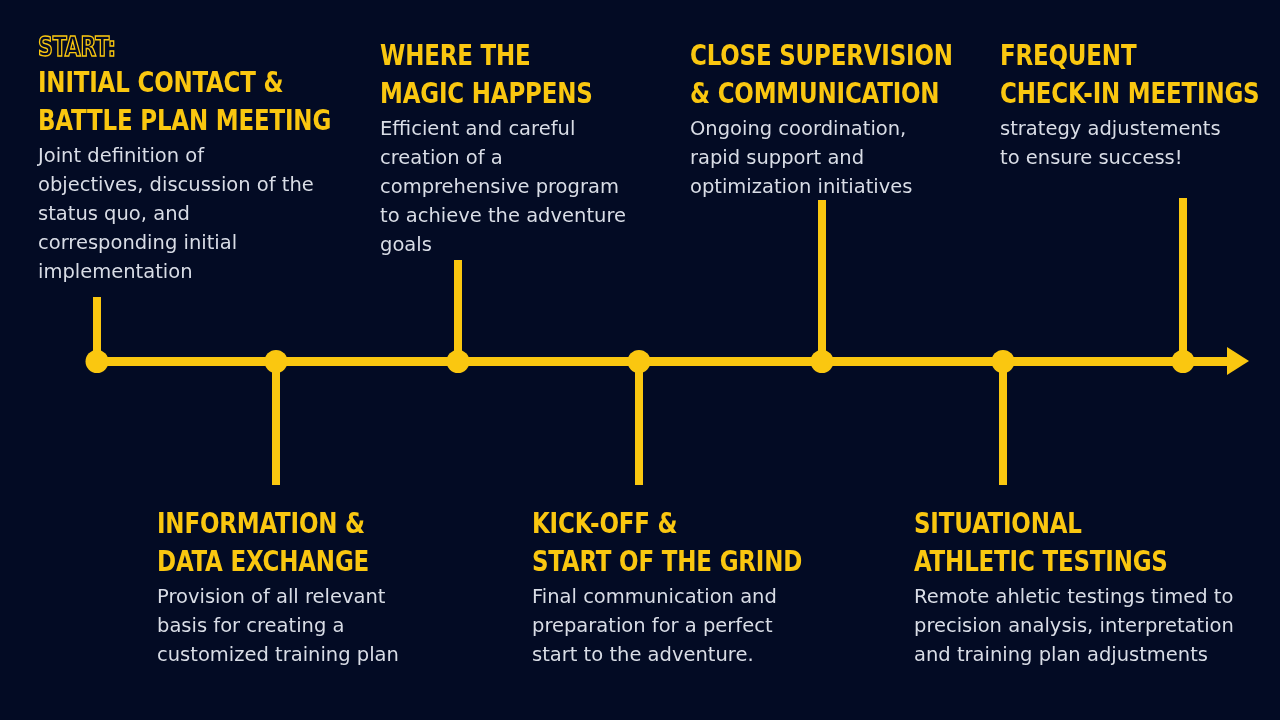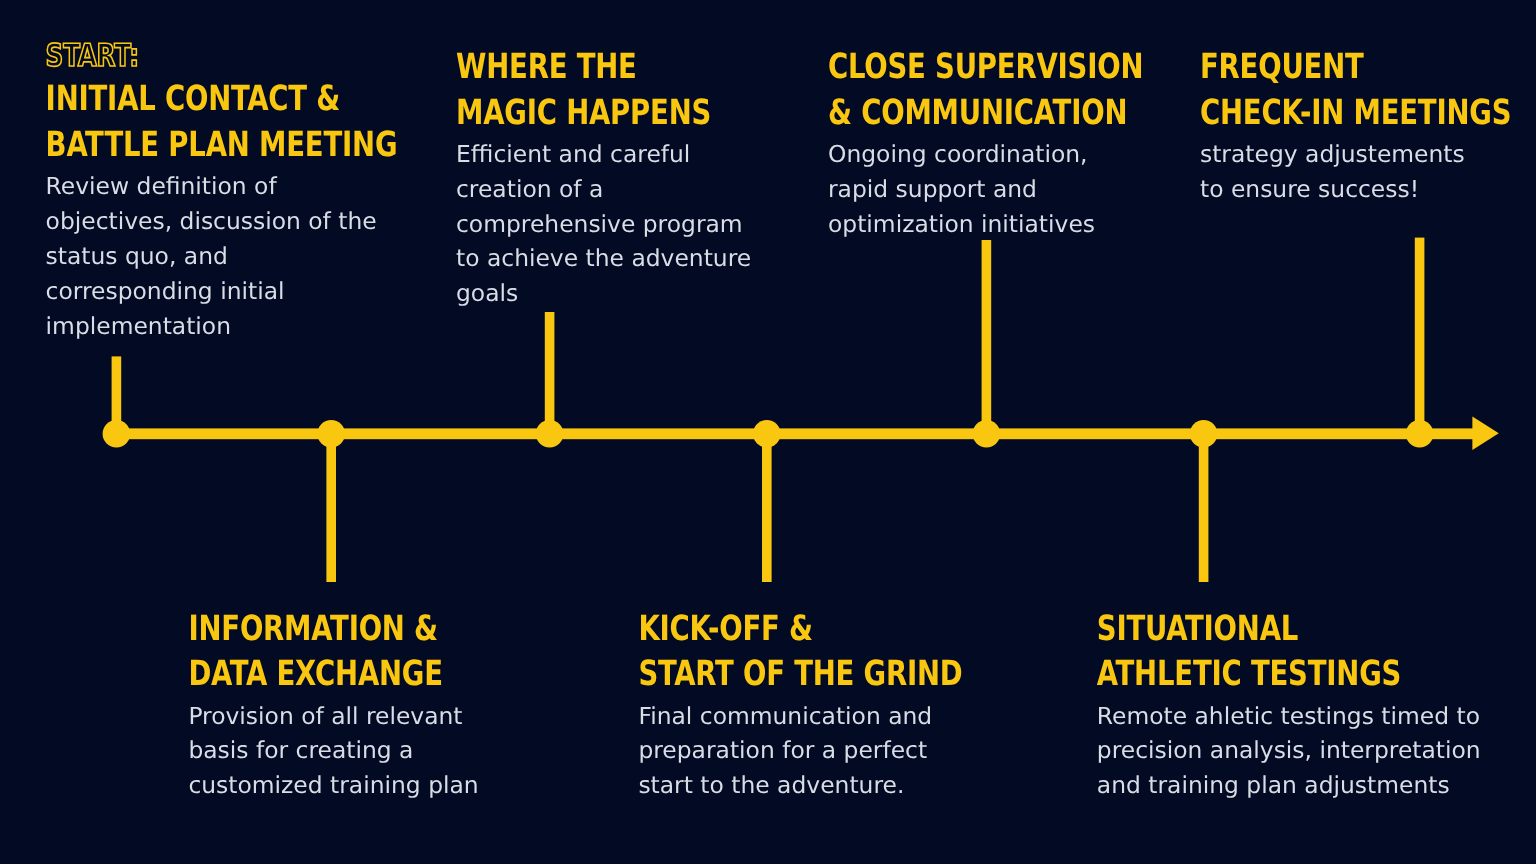--- a/index.html
+++ b/index.html
@@ -112,21 +112,21 @@
   <div class="stem" style="left:639px; top:361px; height:124px"></div>
   <div class="stem" style="left:822px; top:200px; height:161px"></div>
   <div class="stem" style="left:1003px;top:361px; height:124px"></div>
   <div class="stem" style="left:1183px;top:198px; height:163px"></div>
 
   <div class="entry" style="left:38px; top:32px; width:300px">
     <div class="head start-label">START:</div>
     <div class="head">INITIAL CONTACT &amp;</div>
     <div class="head">BATTLE PLAN MEETING</div>
     <div class="body">
-      <span class="ln">Review definition of</span>
+      <span class="ln">Joint definition of</span>
       <span class="ln">objectives, discussion  of the</span>
       <span class="ln">status quo, and</span>
       <span class="ln">corresponding  initial</span>
       <span class="ln">implementation</span>
     </div>
   </div>
 
   <div class="entry" style="left:380px; top:36px; width:270px">
     <div class="head">WHERE THE</div>
     <div class="head">MAGIC HAPPENS</div>

